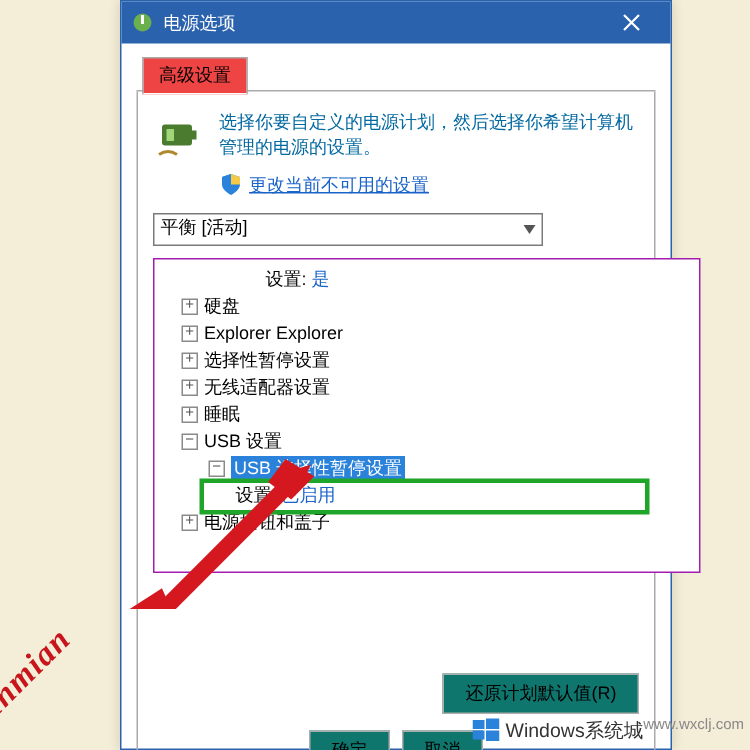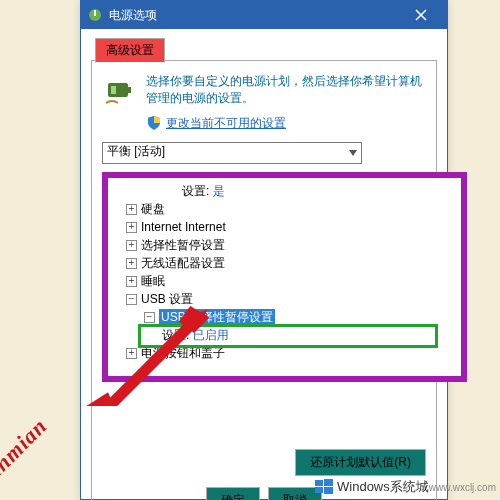--- a/index.html
+++ b/index.html
@@ -111,21 +111,21 @@
     position: absolute;
     right: 4px; top: 50%;
     transform: translateY(-50%);
     width: 0; height: 0;
     border-left: 4px solid transparent;
     border-right: 4px solid transparent;
     border-top: 6px solid #555;
   }
   .tree {
     width: 365px; height: 210px;
-    border: 6px solid #a21caf;
+    border: 1px solid #a21caf;
     background: #fff;
     overflow: hidden;
     font-size: 12px;
     padding-top: 4px;
     position: relative;
   }
   .tree .row {
     display: flex;
     align-items: center;
     height: 18px;
@@ -197,21 +197,20 @@
     font-size: 22px;
     color: #c8141b;
     letter-spacing: 1px;
     pointer-events: none;
   }
   
   .watermark {
     position: absolute;
     right: 4px; bottom: 4px;
     display: flex;
-    align-items: center;
     font-size: 13px;
     color: #333;
   }
   .watermark .winlogo {
     width: 18px; height: 18px;
     margin-right: 4px;
   }
   .watermark .sub {
     font-size: 10px;
     color: #888;
@@ -276,21 +275,21 @@
       <div class="tree">
         <div class="row setting-line">
           <span>设置:</span>&nbsp;<span class="val-yes">是</span>
         </div>
         <div class="row indent0">
           <span class="exp">+</span>
           <span>硬盘</span>
         </div>
         <div class="row indent0">
           <span class="exp">+</span>
-          <span>Internet Internet</span>
+          <span>Explorer Explorer</span>
         </div>
         <div class="row indent0">
           <span class="exp">+</span>
           <span>选择性暂停设置</span>
         </div>
         <div class="row indent0">
           <span class="exp">+</span>
           <span>无线适配器设置</span>
         </div>
         <div class="row indent0">

